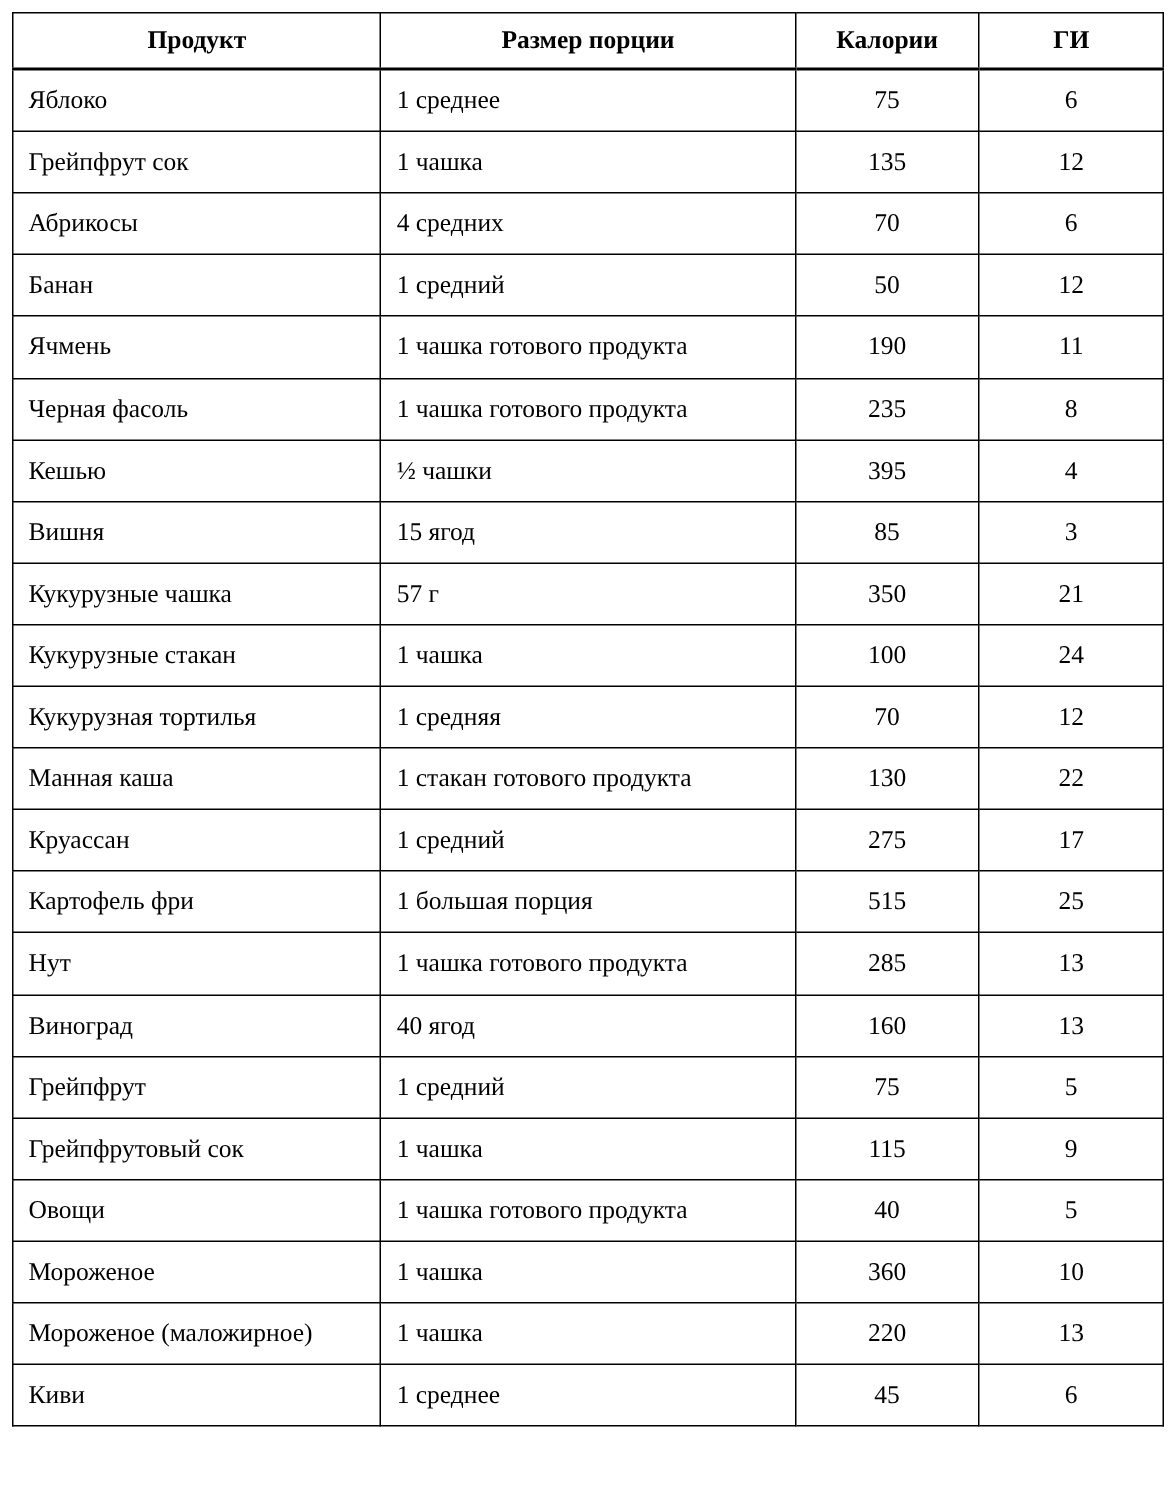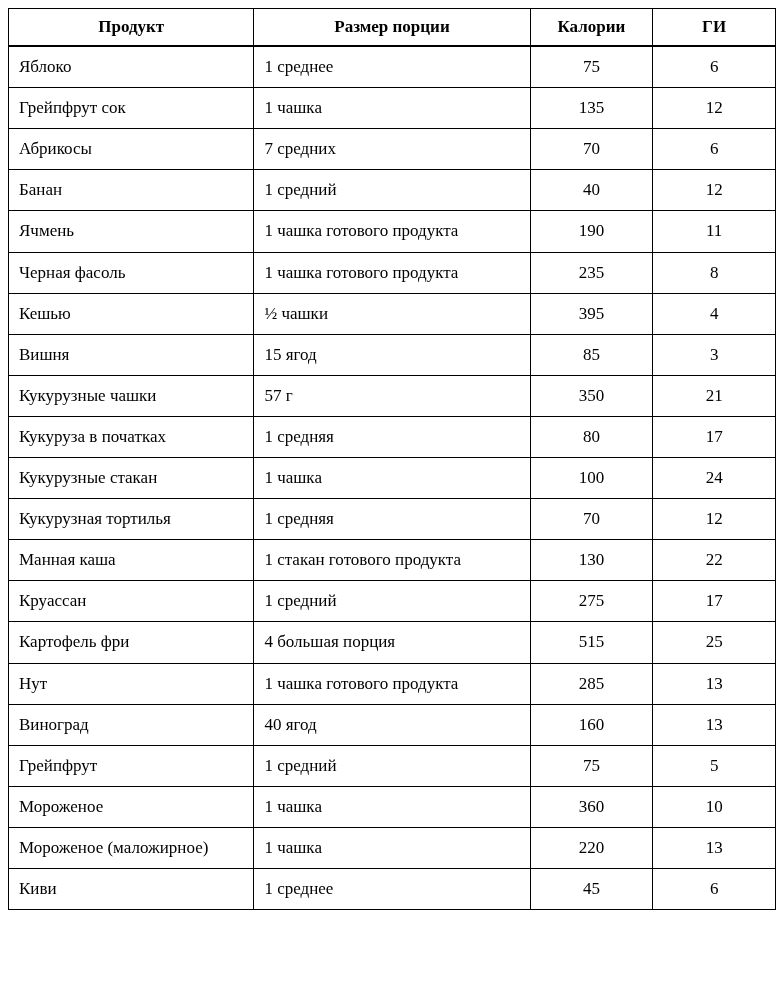--- a/index.html
+++ b/index.html
@@ -73,28 +73,28 @@
         <td class="num">6</td>
       </tr>
       <tr>
         <td>Грейпфрут сок</td>
         <td>1 чашка</td>
         <td class="num">135</td>
         <td class="num">12</td>
       </tr>
       <tr>
         <td>Абрикосы</td>
-        <td>7 средних</td>
+        <td>4 средних</td>
         <td class="num">70</td>
         <td class="num">6</td>
       </tr>
       <tr>
         <td>Банан</td>
         <td>1 средний</td>
-        <td class="num">40</td>
+        <td class="num">50</td>
         <td class="num">12</td>
       </tr>
       <tr>
         <td>Ячмень</td>
         <td>1 чашка готового продукта</td>
         <td class="num">190</td>
         <td class="num">11</td>
       </tr>
       <tr>
         <td>Черная фасоль</td>
@@ -108,30 +108,24 @@
         <td class="num">395</td>
         <td class="num">4</td>
       </tr>
       <tr>
         <td>Вишня</td>
         <td>15 ягод</td>
         <td class="num">85</td>
         <td class="num">3</td>
       </tr>
       <tr>
-        <td>Кукурузные чашки</td>
+        <td>Кукурузные чашка</td>
         <td>57 г</td>
         <td class="num">350</td>
         <td class="num">21</td>
-      </tr>
-      <tr>
-        <td>Кукуруза в початках</td>
-        <td>1 средняя</td>
-        <td class="num">80</td>
-        <td class="num">17</td>
       </tr>
       <tr>
         <td>Кукурузные стакан</td>
         <td>1 чашка</td>
         <td class="num">100</td>
         <td class="num">24</td>
       </tr>
       <tr>
         <td>Кукурузная тортилья</td>
         <td>1 средняя</td>
@@ -145,21 +139,21 @@
         <td class="num">22</td>
       </tr>
       <tr>
         <td>Круассан</td>
         <td>1 средний</td>
         <td class="num">275</td>
         <td class="num">17</td>
       </tr>
       <tr>
         <td>Картофель фри</td>
-        <td>4 большая порция</td>
+        <td>1 большая порция</td>
         <td class="num">515</td>
         <td class="num">25</td>
       </tr>
       <tr>
         <td>Нут</td>
         <td>1 чашка готового продукта</td>
         <td class="num">285</td>
         <td class="num">13</td>
       </tr>
       <tr>
@@ -168,20 +162,32 @@
         <td class="num">160</td>
         <td class="num">13</td>
       </tr>
       <tr>
         <td>Грейпфрут</td>
         <td>1 средний</td>
         <td class="num">75</td>
         <td class="num">5</td>
       </tr>
       <tr>
+        <td>Грейпфрутовый сок</td>
+        <td>1 чашка</td>
+        <td class="num">115</td>
+        <td class="num">9</td>
+      </tr>
+      <tr>
+        <td>Овощи</td>
+        <td>1 чашка готового продукта</td>
+        <td class="num">40</td>
+        <td class="num">5</td>
+      </tr>
+      <tr>
         <td>Мороженое</td>
         <td>1 чашка</td>
         <td class="num">360</td>
         <td class="num">10</td>
       </tr>
       <tr>
         <td>Мороженое (маложирное)</td>
         <td>1 чашка</td>
         <td class="num">220</td>
         <td class="num">13</td>

